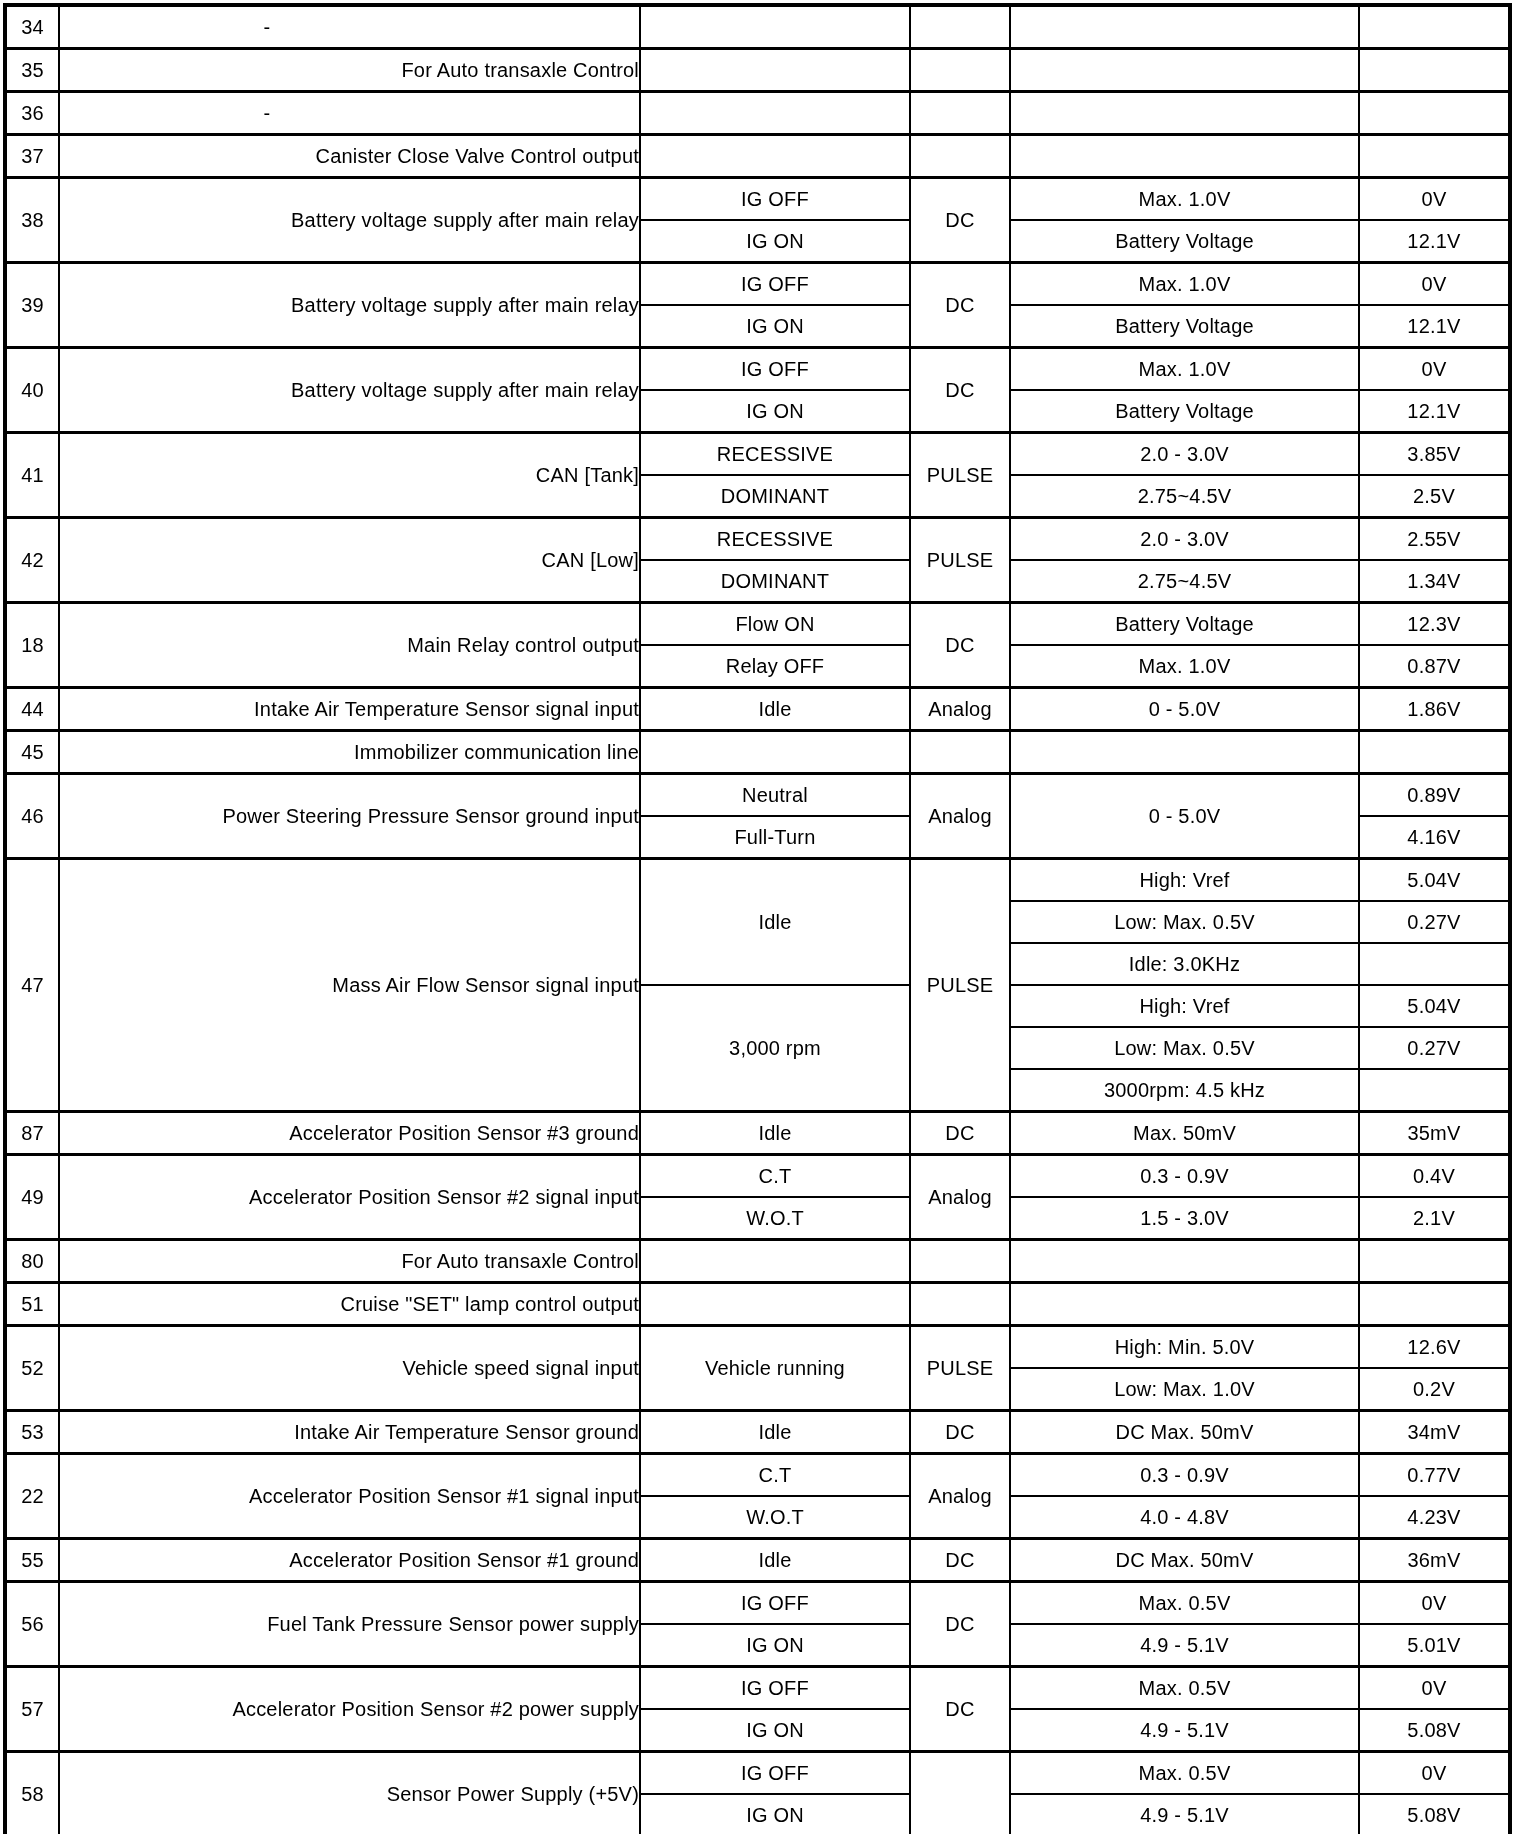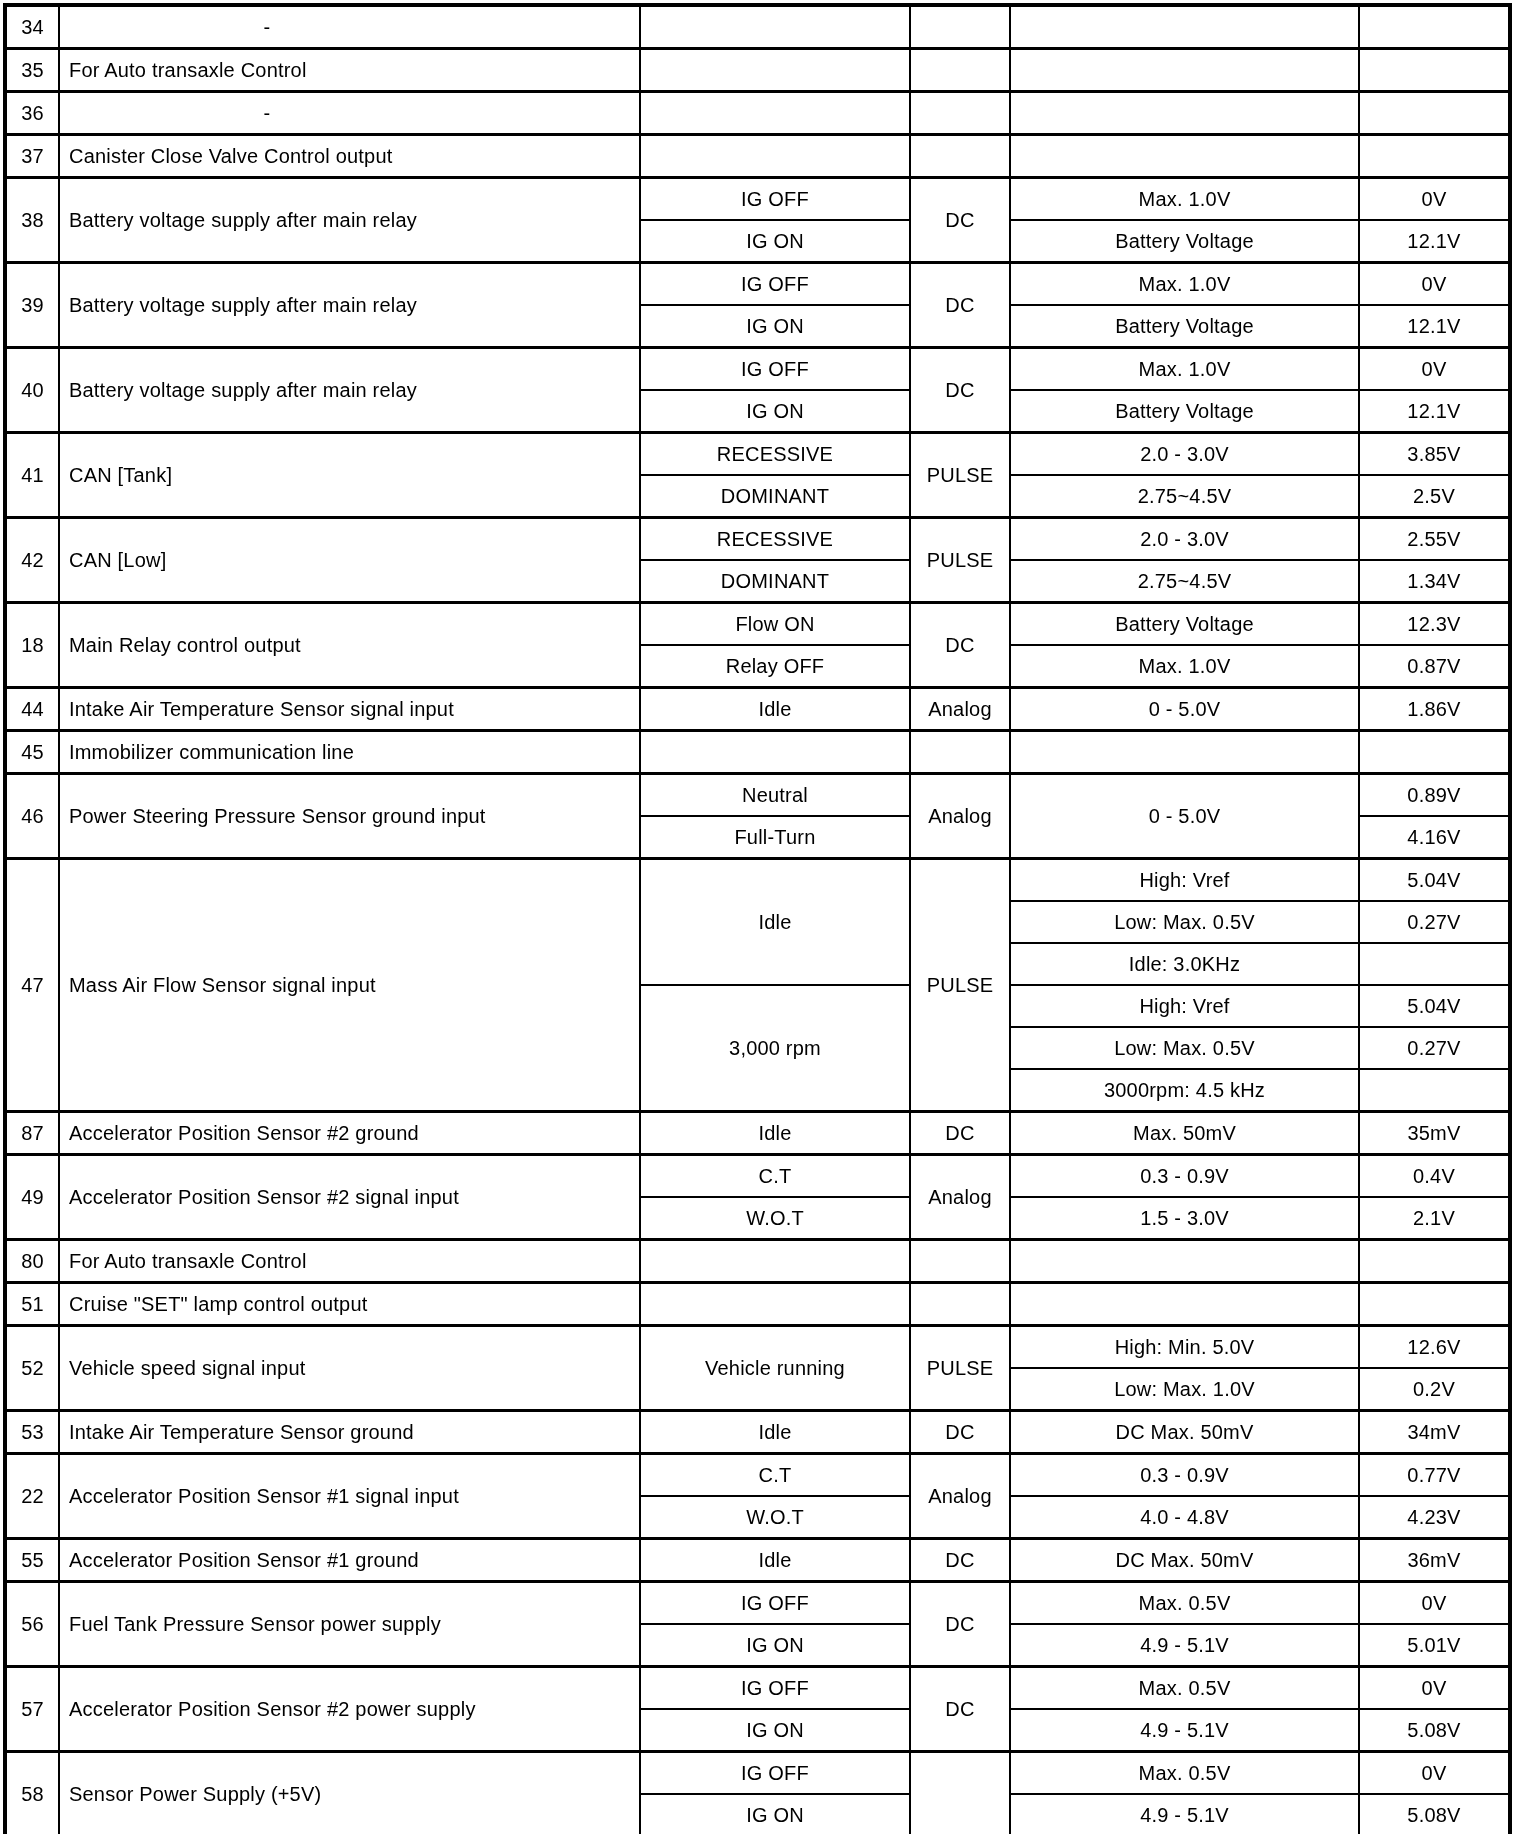--- a/index.html
+++ b/index.html
@@ -18,21 +18,21 @@
     padding:0;
     height:40px;
     text-align:center;
     vertical-align:middle;
     overflow:hidden;
     white-space:nowrap;
     font-weight:400;
     letter-spacing:0.2px;
   }
   tr.rs td { border-top:3px solid #000; }
-  td.desc { text-align:left; padding-left:9px; }
+  td.desc { text-align:right; padding-left:27px; }
   td.desc.dash { text-align:center; padding-left:0; padding-right:165px; }
 </style>
 </head>
 <body>
 
 <table class="pin-table">
   <colgroup>
     <col style="width:54px">
       <col style="width:581px">
       <col style="width:270px">
@@ -218,21 +218,21 @@
     <td>Low: Max. 0.5V</td>
     <td>0.27V</td>
   </tr>
   <tr>
     <td>3000rpm: 4.5 kHz</td>
     <td></td>
   </tr>
 
   <tr class="rs">
     <td class="pin">87</td>
-    <td class="desc">Accelerator Position Sensor #2 ground</td>
+    <td class="desc">Accelerator Position Sensor #3 ground</td>
     <td>Idle</td>
     <td>DC</td>
     <td>Max. 50mV</td>
     <td>35mV</td>
   </tr>
 
   <tr class="rs">
     <td class="pin" rowspan="2">49</td>
     <td class="desc" rowspan="2">Accelerator Position Sensor #2 signal input</td>
     <td>C.T</td>

